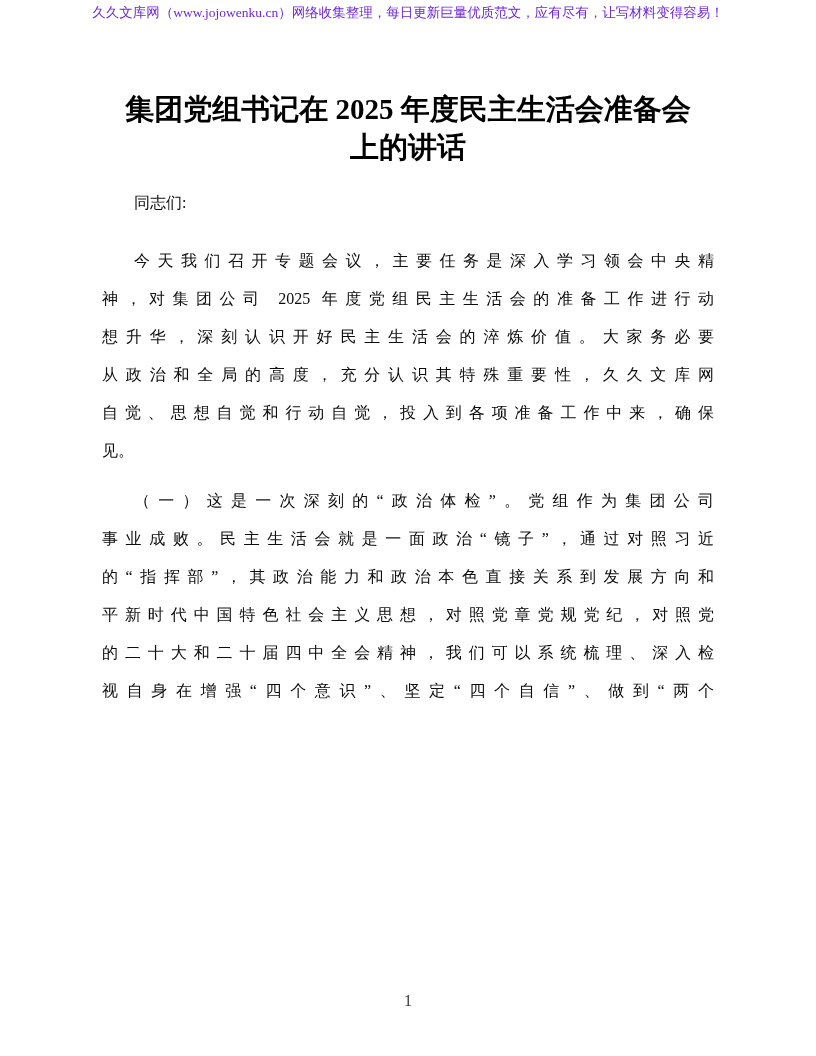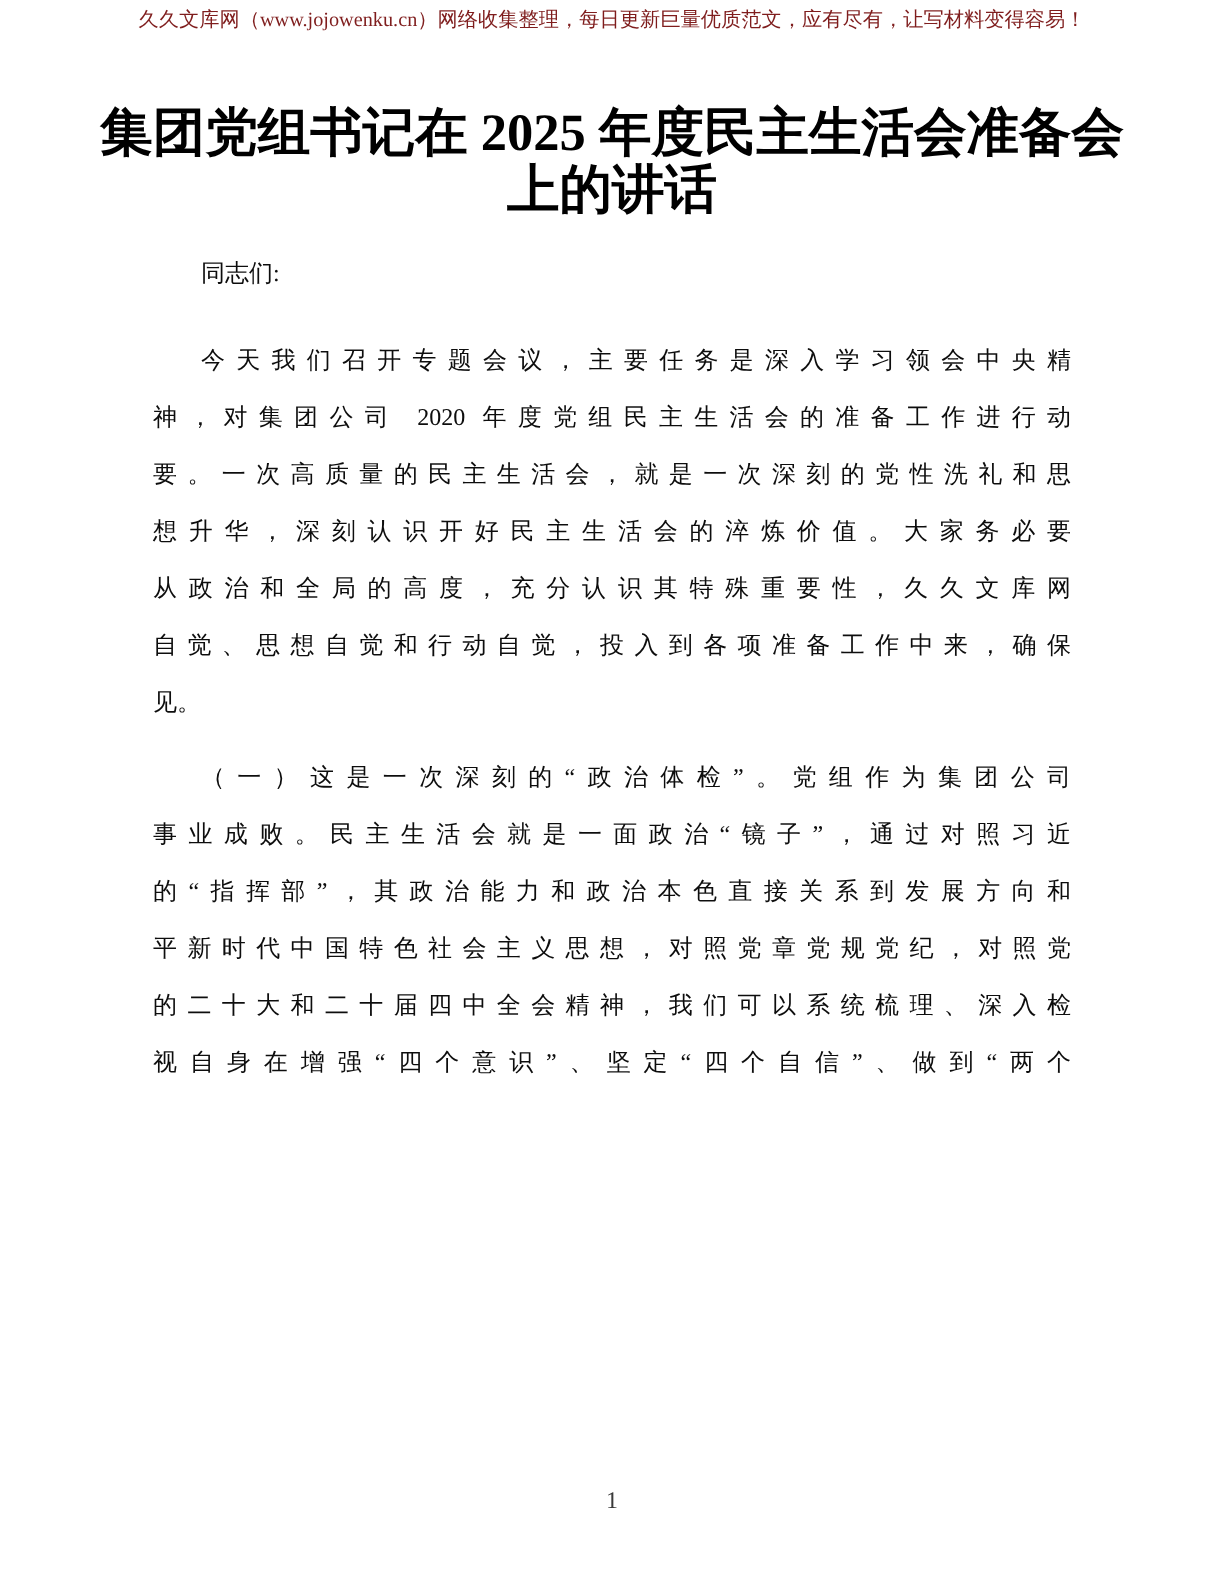--- a/index.html
+++ b/index.html
@@ -19,23 +19,23 @@
     padding-top: 4px;
     text-align: center;
     font-size: 13.5px;
     line-height: 18px;
     letter-spacing: 0;
     white-space: nowrap;
   }
 
   
   .doc-title {
-    margin-top: 48px;
+    margin-top: 68px;
     text-align: center;
-    font-size: 35px;
+    font-size: 29px;
     font-weight: 700;
     line-height: 38px;
     color: #000000;
   }
 
   
   .document-body {
     margin: 18px 102px 0 102px;
     width: 612px;
     font-size: 16px;
@@ -68,35 +68,34 @@
     text-align: center;
     font-size: 16px;
     color: #3a3a3a;
   }
 </style>
 </head>
 <body>
 
 <div class="page">
 
-  <div class="header-note" style="color: #7f1d1d;">久久文库网（www.jojowenku.cn）网络收集整理，每日更新巨量优质范文，应有尽有，让写材料变得容易！</div>
+  <div class="header-note" style="color: #6d28d9;">久久文库网（www.jojowenku.cn）网络收集整理，每日更新巨量优质范文，应有尽有，让写材料变得容易！</div>
 
   <div class="doc-title">
     <div>集团党组书记在 2025 年度民主生活会准备会</div>
     <div>上的讲话</div>
   </div>
 
   <div class="document-body" style="color: rgb(13, 13, 13);">
       <div class="block salutation">
         <div class="line first no-stretch">同志们:</div>
       </div>
       <div class="block paragraph">
         <div class="line first">今天我们召开专题会议，主要任务是深入学习领会中央精</div>
-        <div class="line">神，对集团公司 2020 年度党组民主生活会的准备工作进行动</div>
-        <div class="line">要。一次高质量的民主生活会，就是一次深刻的党性洗礼和思</div>
+        <div class="line">神，对集团公司 2025 年度党组民主生活会的准备工作进行动</div>
         <div class="line">想升华，深刻认识开好民主生活会的淬炼价值。大家务必要</div>
         <div class="line">从政治和全局的高度，充分认识其特殊重要性，久久文库网</div>
         <div class="line">自觉、思想自觉和行动自觉，投入到各项准备工作中来，确保</div>
         <div class="line no-stretch">见。</div>
       </div>
       <div class="block paragraph">
         <div class="line first">（一）这是一次深刻的“政治体检”。党组作为集团公司</div>
         <div class="line">事业成败。民主生活会就是一面政治“镜子”，通过对照习近</div>
         <div class="line">的“指挥部”，其政治能力和政治本色直接关系到发展方向和</div>
         <div class="line">平新时代中国特色社会主义思想，对照党章党规党纪，对照党</div>

